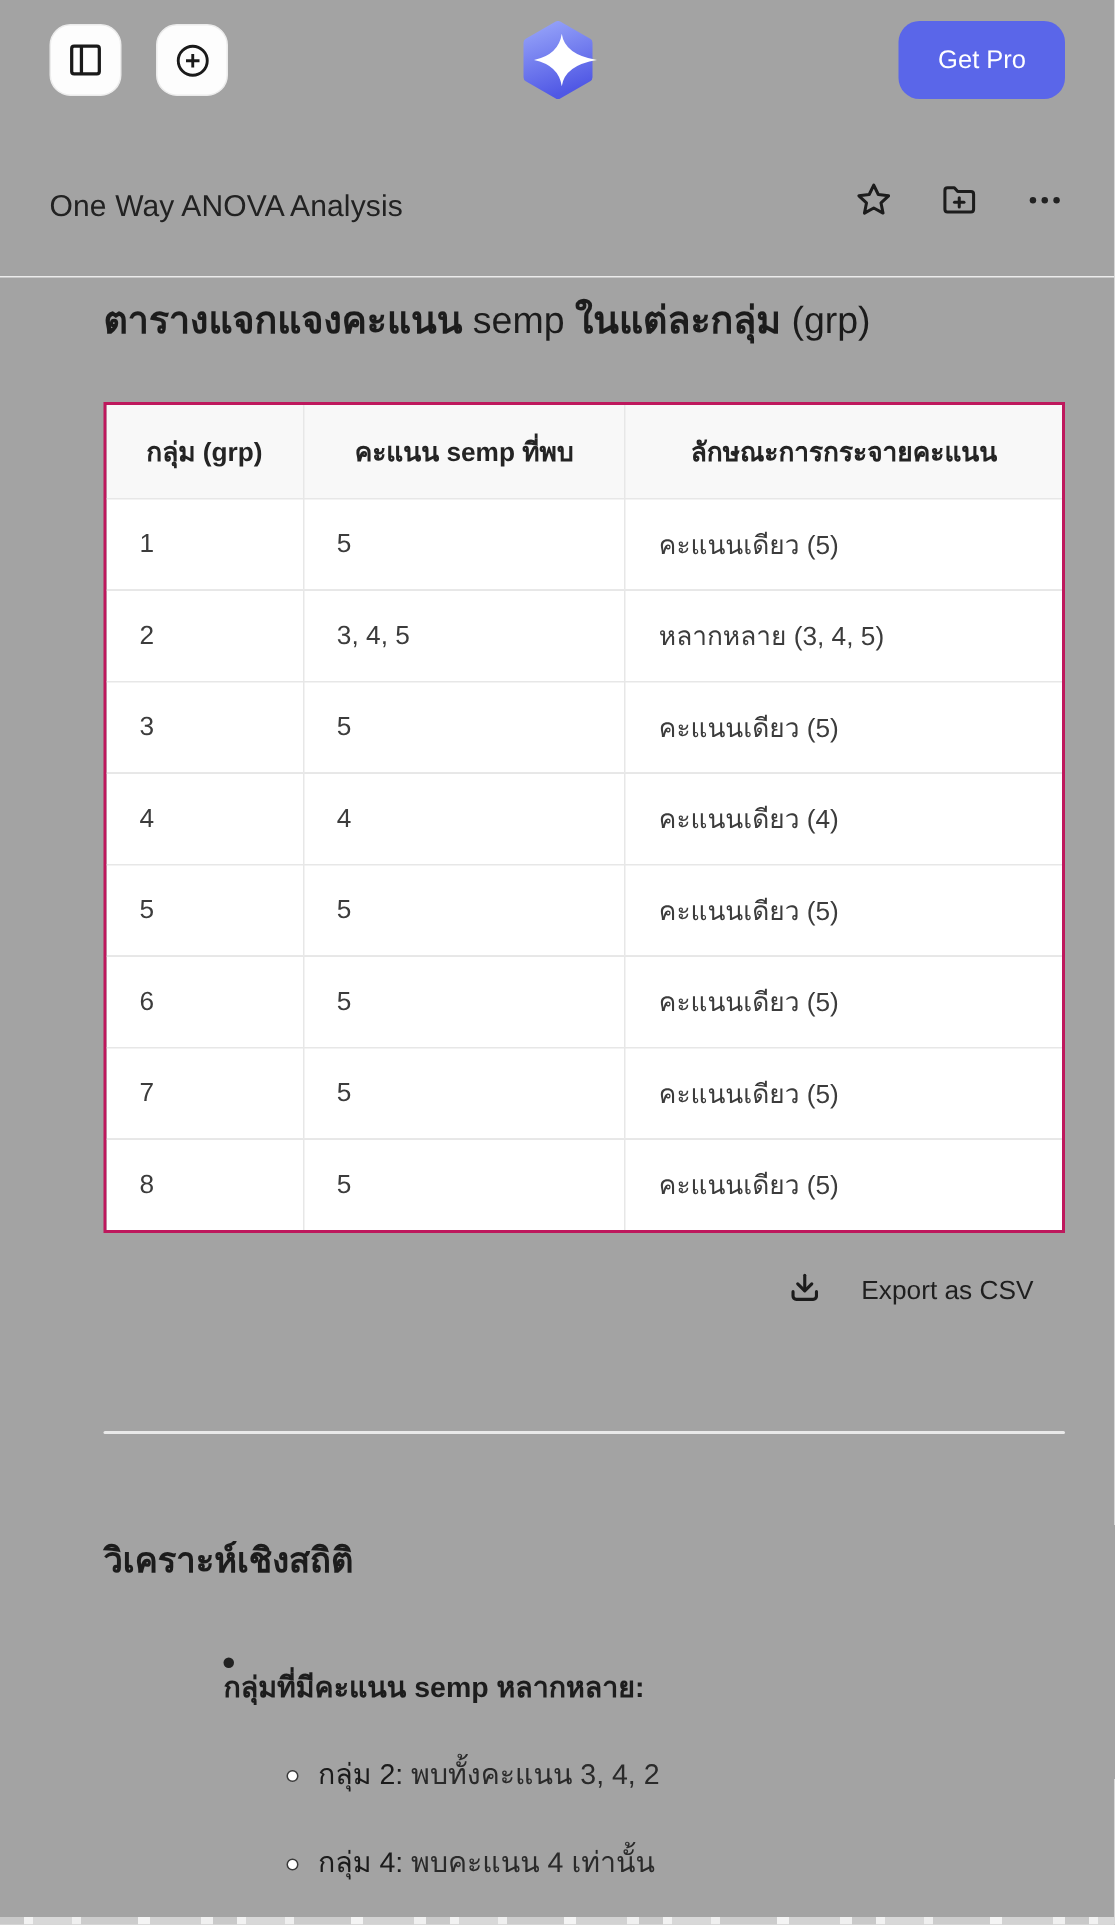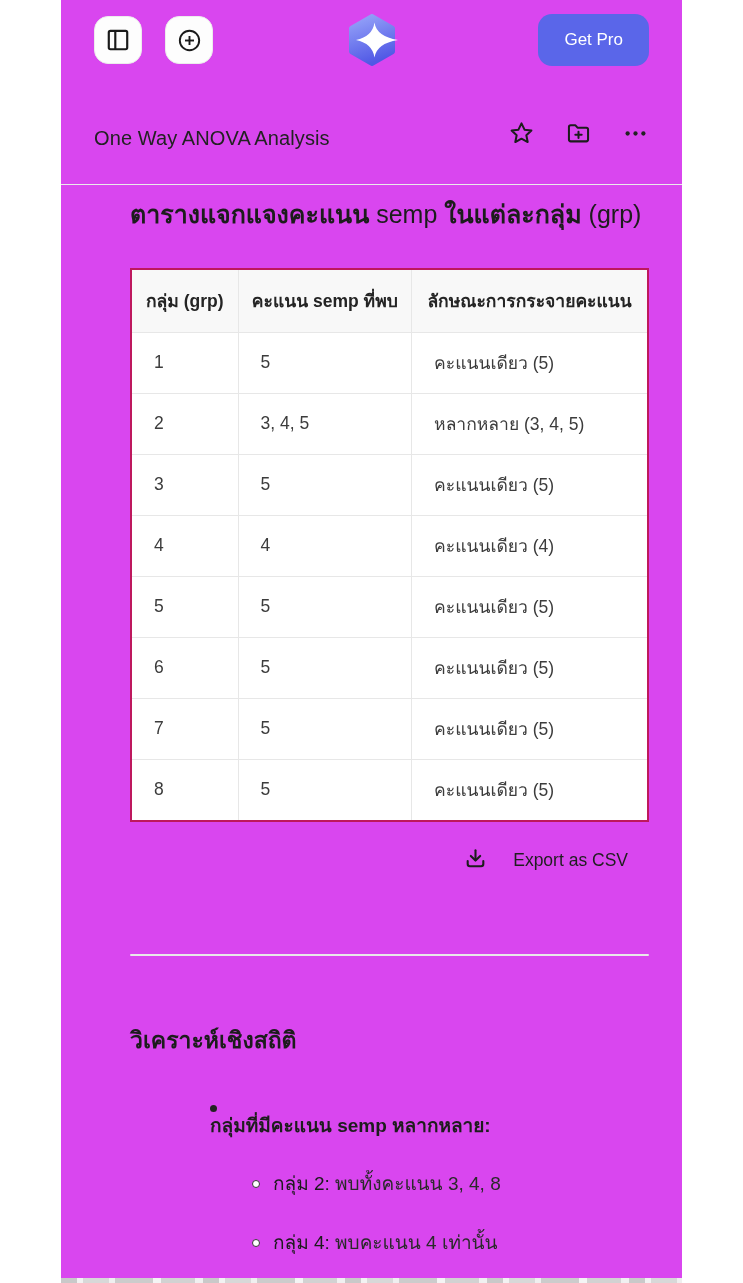--- a/index.html
+++ b/index.html
@@ -1,18 +1,18 @@
 <!DOCTYPE html>
 <html><head>
 <meta charset="utf-8">
 <style>
   * { margin:0; padding:0; box-sizing:border-box; }
   html,body { background:#ffffff; }
   body { font-family:"Liberation Sans","DejaVu Sans",sans-serif; color:#1e1e1e; }
-  .app { position:relative; width:621px; height:1283px; margin:0 auto; background:#d946ef; overflow:hidden; }
+  .app { position:relative; width:743px; height:1283px; margin:0 auto; background:#a3a3a3; overflow:hidden; }
 
   
   .top-bar { position:relative; display:flex; align-items:center; padding:14px 33px 0 33px; height:66px; }
   .icon-btn {
     width:48px; height:48px; border-radius:14px; border:1px solid #ececec; background:#fdfdfd;
     display:flex; align-items:center; justify-content:center; cursor:pointer;
   }
   .icon-btn + .icon-btn { margin-left:23px; }
   .icon-btn svg { display:block; }
   .app-logo { position:absolute; left:50%; top:14px; transform:translateX(-50%); width:52px; height:52px; }
@@ -220,21 +220,21 @@
 
     <h2 class="analysis-heading">วิเคราะห์เชิงสถิติ</h2>
 
     <div class="bullet-row">
       <span class="dot"></span>
       <span class="b-text">กลุ่มที่มีคะแนน semp หลากหลาย:</span>
     </div>
 
     <div class="sub-bullet-row">
       <span class="circle"></span>
-      <span><strong>กลุ่ม 2:</strong><span> พบทั้งคะแนน 3, 4, 8</span></span>
+      <span><strong>กลุ่ม 2:</strong><span> พบทั้งคะแนน 3, 4, 2</span></span>
     </div>
 
     <div class="sub-bullet-row">
       <span class="circle"></span>
       <span><strong>กลุ่ม 4:</strong><span> พบคะแนน 4 เท่านั้น</span></span>
     </div>
   </main>
 
   <div class="cutoff-strip"></div>
 </div>

